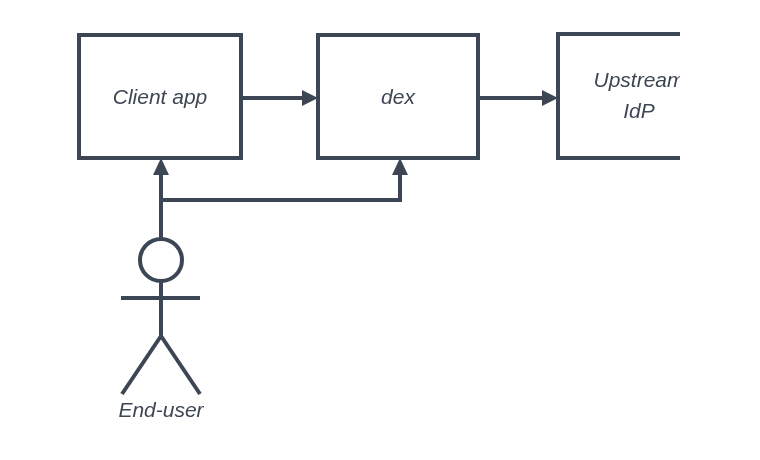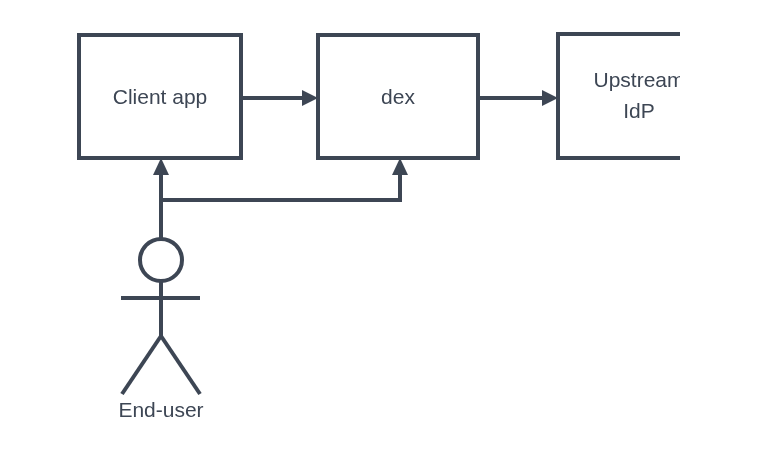--- a/index.html
+++ b/index.html
@@ -9,20 +9,21 @@
   }
   body {
     font-family: "Liberation Sans", sans-serif;
   }
   #canvas {
     position: relative;
     width: 680px;
     height: 460px;
     background: #ffffff;
     overflow: hidden;
+    font-style: italic;
   }
   #diagram-svg {
     position: absolute;
     left: 0;
     top: 0;
     width: 760px;
     height: 460px;
     display: block;
   }
   .node-box {

